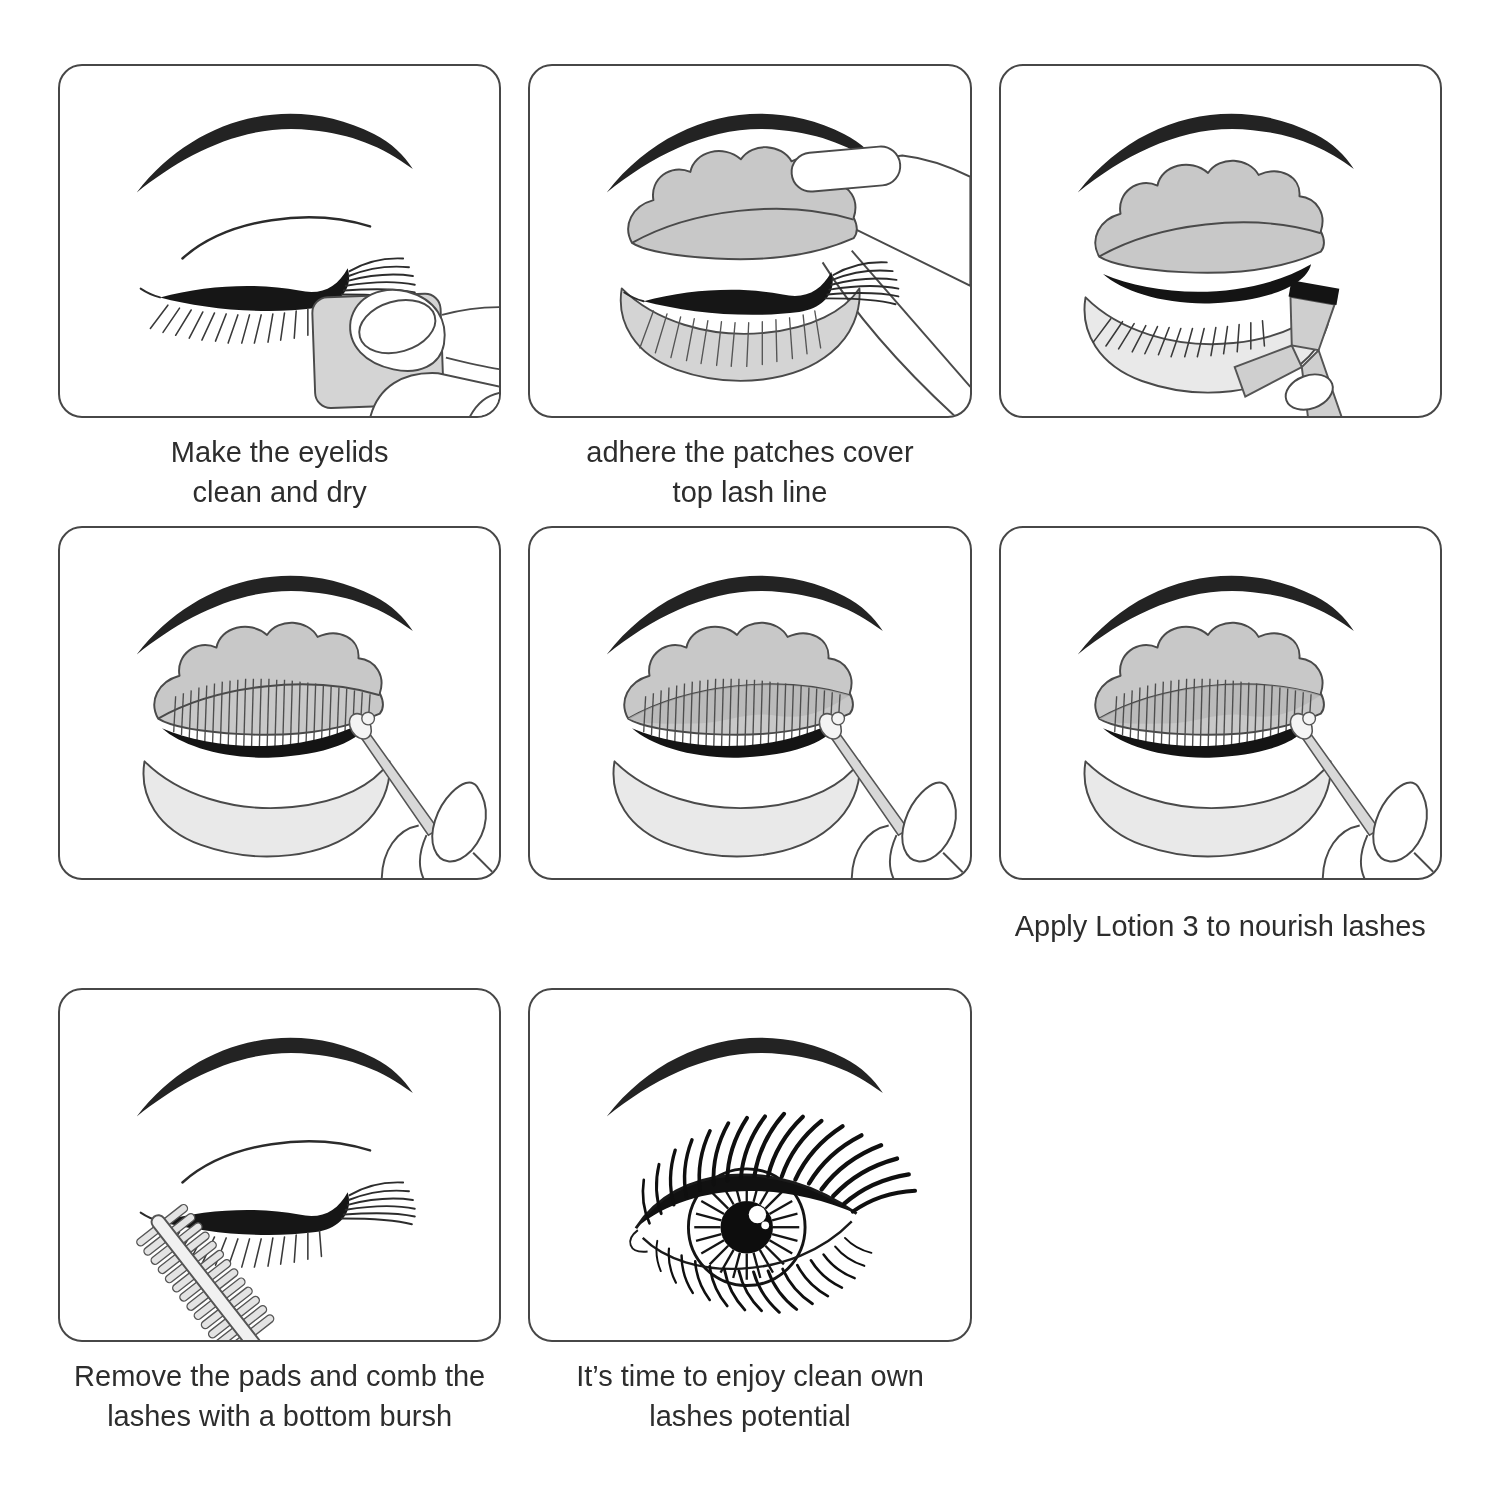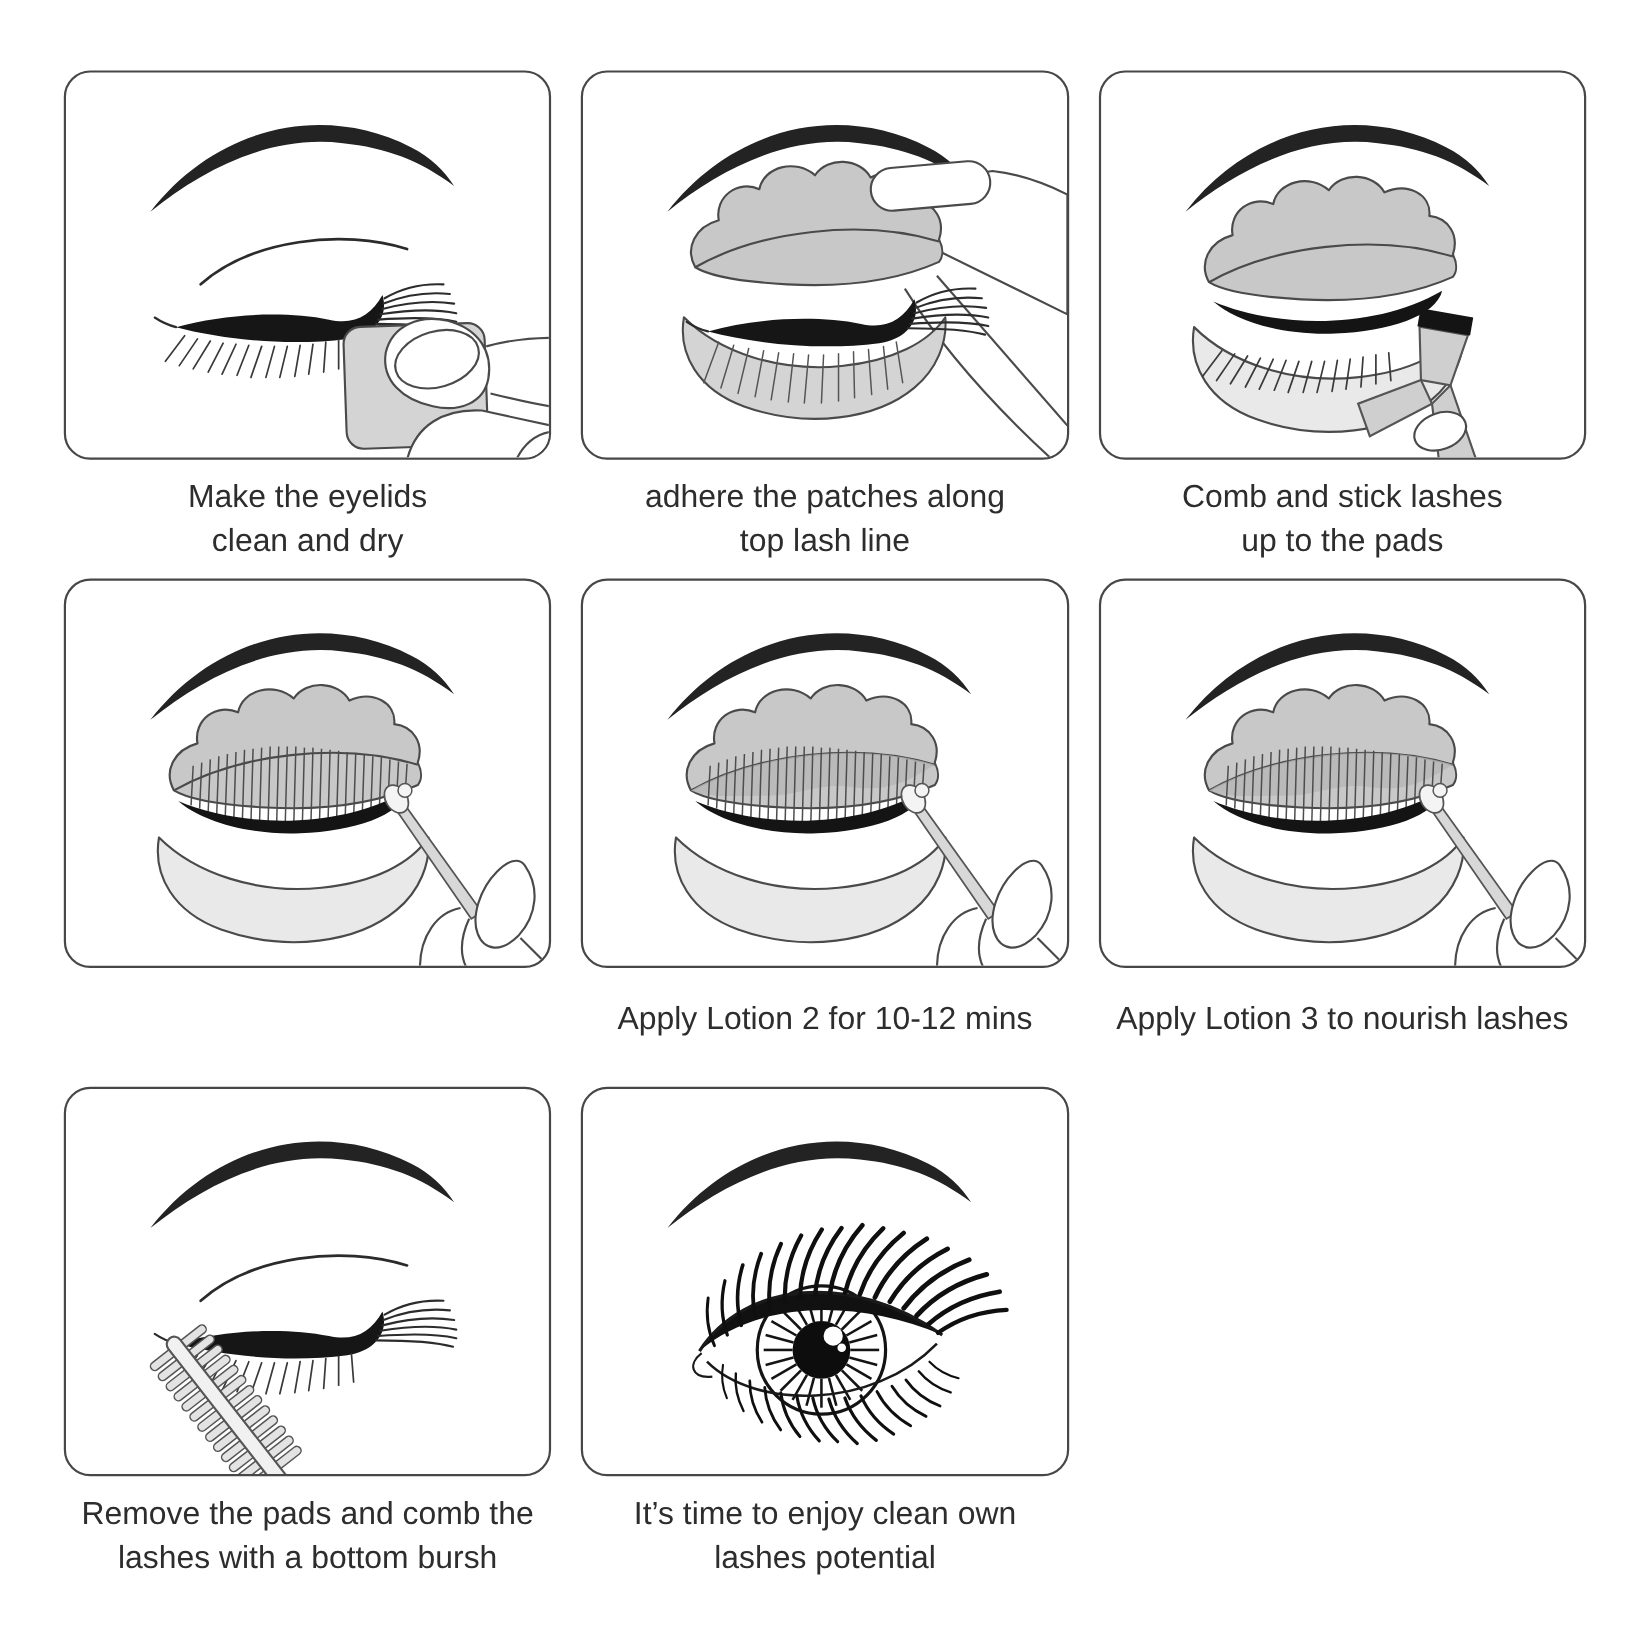--- a/index.html
+++ b/index.html
@@ -191,21 +191,21 @@
           </g>
           <g style="color:#d4d4d4">
               <use href="#underpad" transform="translate(10,-4) scale(0.97)"></use>
             </g>
           <g transform="translate(14,4)">
               <use href="#eye-sickle"></use>
               <use href="#pad-lashes"></use>
             </g>
         </svg>
       </div>
-      <div class="caption">adhere the patches along
+      <div class="caption">adhere the patches cover
 top lash line</div>
     </div>
 
     <div class="cell">
       <div class="panel">
         <svg viewBox="0 0 450 360">
           <g>
               <use href="#brow"></use>
             </g>
           <g style="color:#e9e9e9">
@@ -222,22 +222,20 @@
             </g>
           <g transform="rotate(10 300 300)">
             <path d="M286,239 L332,239 L324,288 L296,288 Z" fill="#cfcfcf" stroke="#555" stroke-width="2"></path>
             <rect x="284" y="222" width="50" height="17" fill="#141414"></rect>
             <path d="M296,288 L242,320 L258,348 L310,308 Z" fill="#cfcfcf" stroke="#555" stroke-width="2"></path>
             <path d="M310,308 L324,288 L364,360 L332,380 Z" fill="#cfcfcf" stroke="#555" stroke-width="2"></path>
             <ellipse cx="322" cy="332" rx="25" ry="17" transform="rotate(-30 322 332)" fill="#fff" stroke="#4a4a4a" stroke-width="2"></ellipse>
           </g>
         </svg>
       </div>
-      <div class="caption">Comb and stick lashes
-up to the pads</div>
     </div>
 
     <div class="cell">
       <div class="panel">
         <svg viewBox="0 0 450 360">
           <g>
               <use href="#brow"></use>
             </g>
           <g style="color:#e9e9e9">
               <use href="#underpad"></use>
@@ -283,21 +281,20 @@
               <use href="#lash-band"></use>
             </g>
           <g>
               <use href="#swab" transform="translate(4,6)"></use>
             </g>
           <g>
               <use href="#hold-fingers"></use>
             </g>
         </svg>
       </div>
-      <div class="caption one-line">Apply Lotion 2 for 10-12 mins</div>
     </div>
 
     <div class="cell">
       <div class="panel">
         <svg viewBox="0 0 450 360">
           <g>
               <use href="#brow"></use>
             </g>
           <g style="color:#e9e9e9">
               <use href="#underpad"></use>

